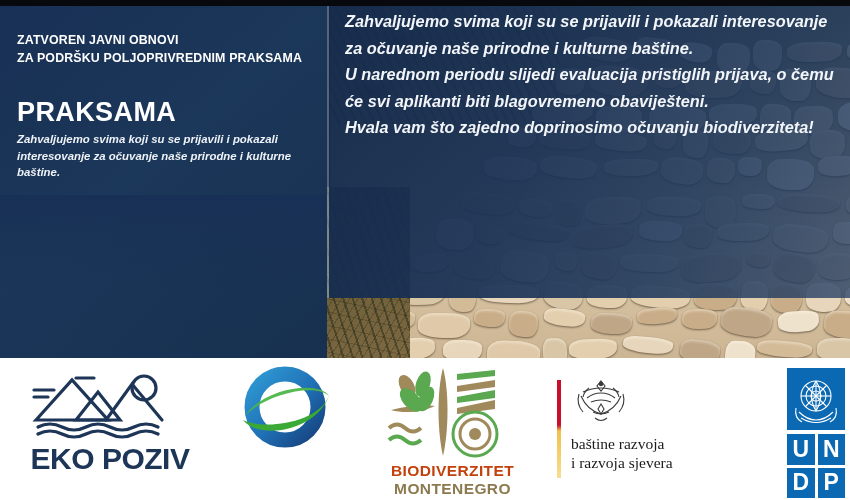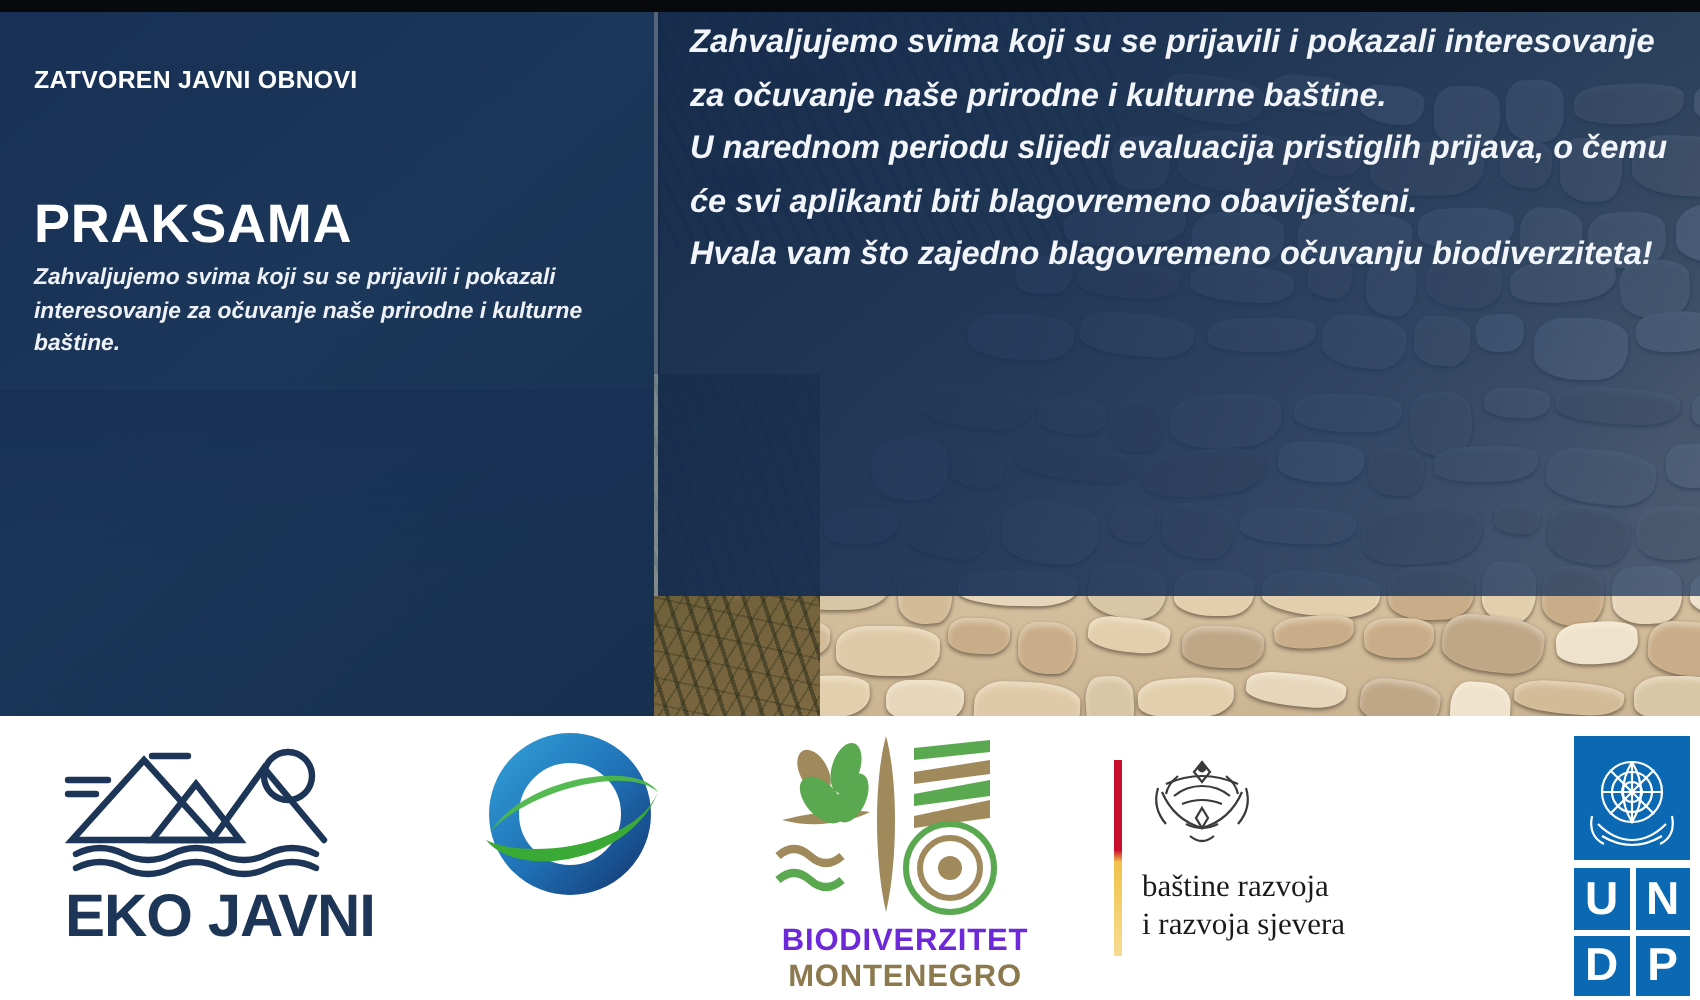--- a/index.html
+++ b/index.html
@@ -112,21 +112,21 @@
   
   .gef{width:150px;}
   .gef-mark{position:absolute;left:22px;top:8px;width:96px;height:82px;}
   .gef-txt{position:absolute;left:20px;top:78px;width:110px;text-align:center;
            color:#3aa935;font-weight:bold;font-size:44px;line-height:44px;letter-spacing:-1px;}
 
   
   .bio{width:180px;}
   .bio-mark{position:absolute;left:14px;top:8px;width:130px;height:92px;}
   .bio-t1{position:absolute;left:0px;top:104px;width:175px;text-align:center;
-          color:#6d28d9;font-weight:bold;font-size:15.5px;letter-spacing:.4px;}
+          color:#c2410c;font-weight:bold;font-size:15.5px;letter-spacing:.4px;}
   .bio-t2{position:absolute;left:0px;top:122px;width:175px;text-align:center;
           color:#8c7a4e;font-weight:bold;font-size:15.5px;letter-spacing:.4px;}
 
   
   .min{width:230px;}
   .min-bar{position:absolute;left:12px;top:22px;width:4px;height:98px;
            background:linear-gradient(180deg,#c8102e 0%,#c8102e 46%,#f0c24a 52%,#f7dc92 100%);}
   .min-crest{position:absolute;left:28px;top:20px;width:56px;height:52px;}
   .min-txt{position:absolute;left:26px;top:76px;width:200px;
            color:#1a1a1a;font-family:"Liberation Serif", serif;font-size:15.5px;line-height:19px;}
@@ -254,47 +254,48 @@
     <div class="photo-left"></div>
   </div>
 
   <div class="panel-left"></div>
   <div class="panel-left-fade"></div>
   <div class="panel-right"></div>
   <div class="divider"></div>
 
   <div class="headline">
     <div>ZATVOREN JAVNI OBNOVI</div>
+    <div>ZA PODRŠKU POLJOPRIVREDNIM PRAKSAMA</div>
   </div>
   <div class="big-title">PRAKSAMA</div>
   <div class="left-note">Zahvaljujemo svima koji su se prijavili i pokazali interesovanje za očuvanje naše prirodne i kulturne baštine.</div>
 
   <div class="right-body">
     <p>Zahvaljujemo svima koji su se prijavili i pokazali interesovanje za očuvanje naše prirodne i kulturne baštine.</p>
     <p>U narednom periodu slijedi evaluacija pristiglih prijava, o čemu će svi aplikanti biti blagovremeno obaviješteni.</p>
-    <p>Hvala vam što zajedno blagovremeno očuvanju biodiverziteta!</p>
+    <p>Hvala vam što zajedno doprinosimo očuvanju biodiverziteta!</p>
   </div>
 
   <div class="logobar">
 
     <div class="logo eko">
       <svg class="eko-mark" viewBox="0 0 150 68">
         <g fill="none" stroke="#1d3557" stroke-width="3.2" stroke-linecap="round">
           <path d="M4 48 L40 8 L76 48 Z"></path>
           <path d="M44 48 L66 20 L88 48 Z"></path>
           <path d="M74 48 L100 12 L130 48"></path>
           <circle cx="112" cy="16" r="12"></circle>
           <path d="M2 18 H22"></path>
           <path d="M2 25 H16"></path>
           <path d="M44 6 H62"></path>
           <path d="M6 55 q12 -6 24 0 t24 0 t24 0 t24 0 t24 0"></path>
           <path d="M6 62 q12 -6 24 0 t24 0 t24 0 t24 0 t24 0"></path>
         </g>
       </svg>
-      <div class="eko-txt">EKO JAVNI</div>
+      <div class="eko-txt">EKO POZIV</div>
     </div>
 
     <div class="logo gef">
       <svg class="gef-mark" viewBox="0 0 96 82">
         <defs>
           <linearGradient id="gefblue" x1="0" y1="0" x2="1" y2="1">
             <stop offset="0%" stop-color="#2f9ad4"></stop>
             <stop offset="55%" stop-color="#1f6fb4"></stop>
             <stop offset="100%" stop-color="#16407c"></stop>
           </linearGradient>

